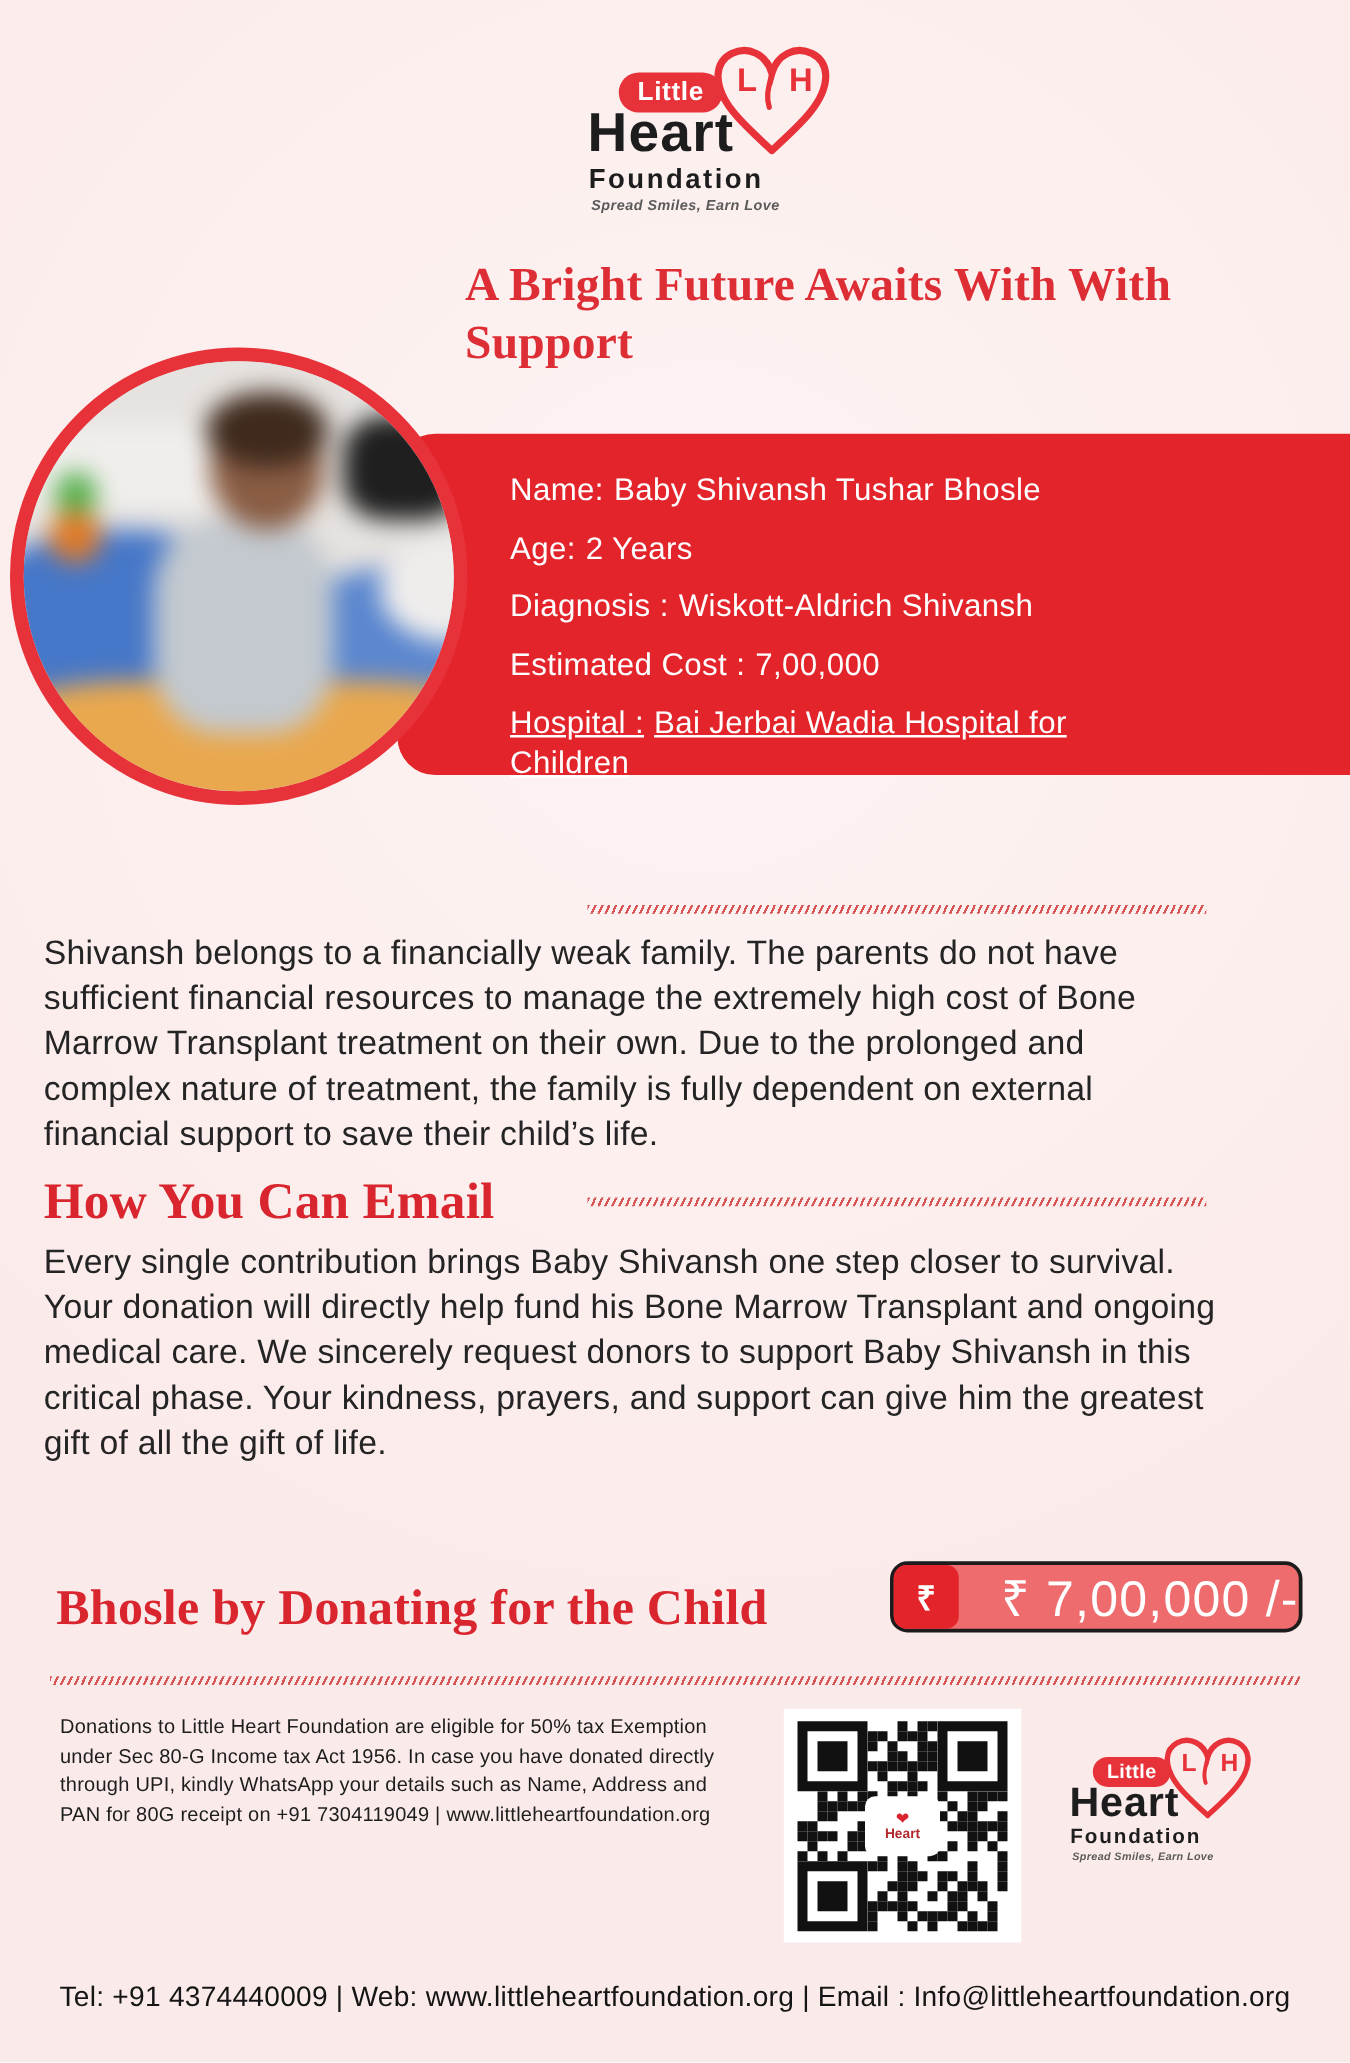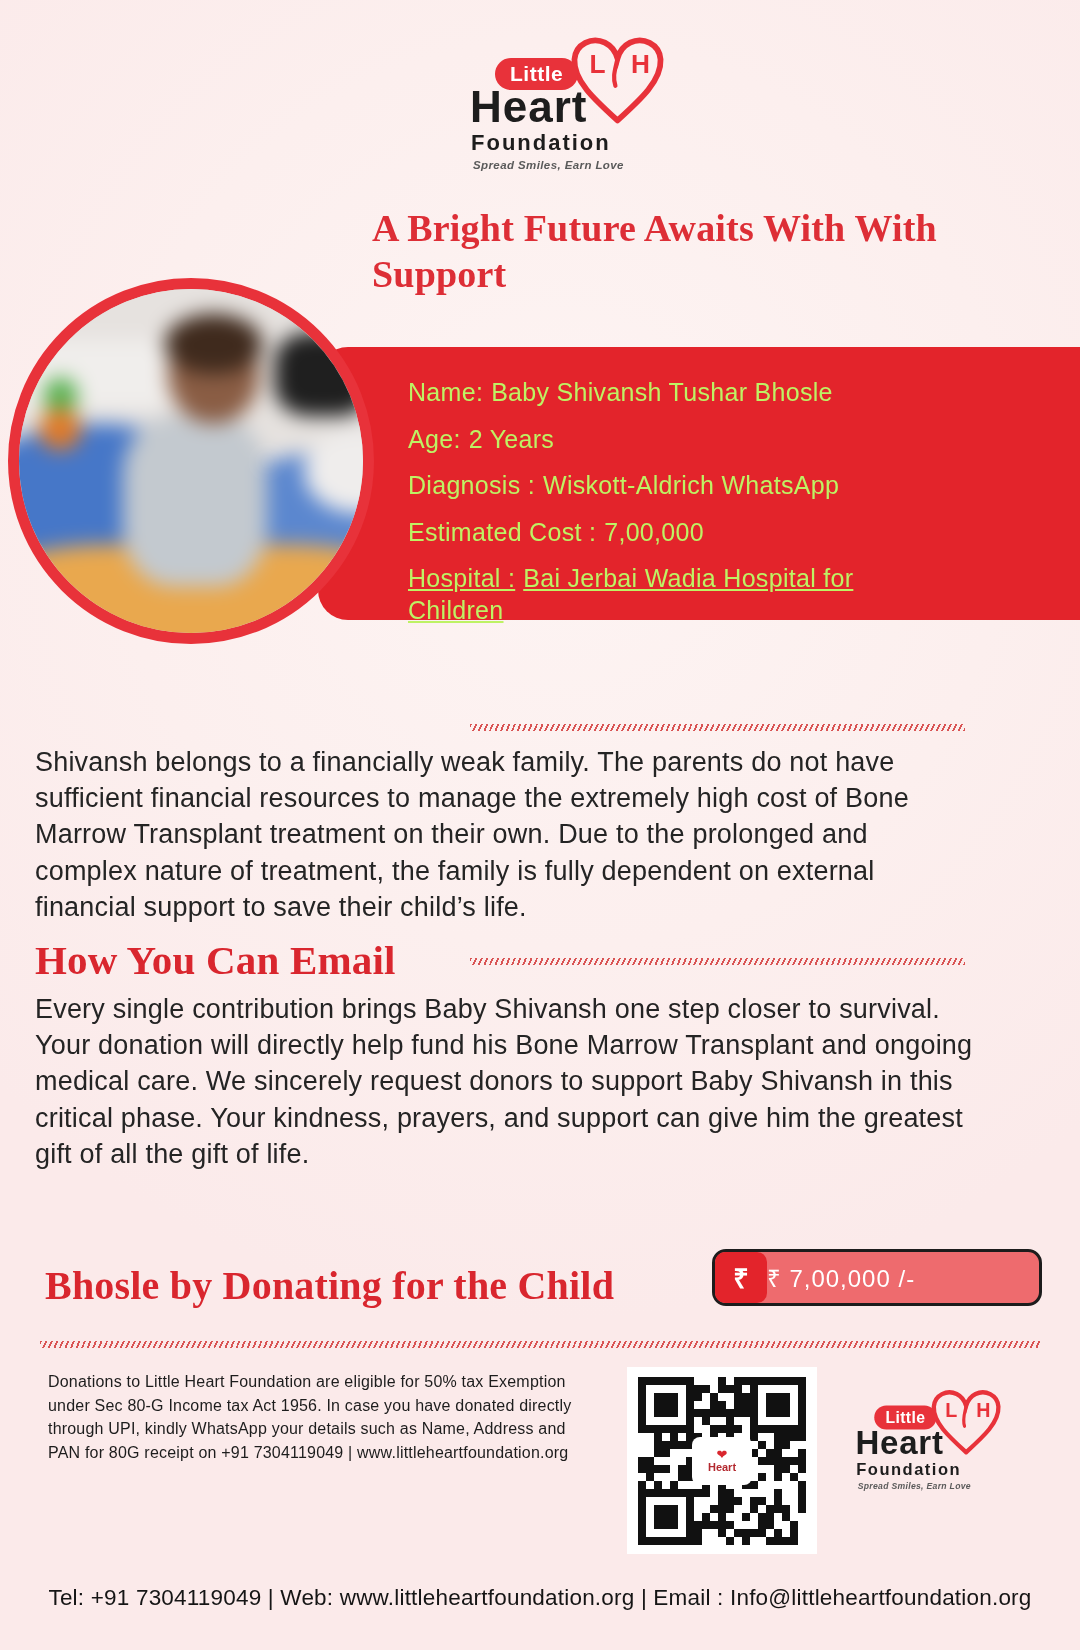--- a/index.html
+++ b/index.html
@@ -48,21 +48,21 @@
   .pb-head{left:44%;top:14%;width:24%;height:26%;background:#8a5d44;}
   .pb-hair{left:43%;top:11%;width:26%;height:16%;background:#3f2a1d;}
   .pb-black{left:72%;top:16%;width:26%;height:22%;background:#1f1f1f;border-radius:35%;}
   .pb-toy1{left:11%;top:28%;width:9%;height:10%;background:#56b04e;}
   .pb-toy2{left:10%;top:36%;width:11%;height:11%;background:#e07a28;}
   .pb-pillow{left:80%;top:42%;width:30%;height:22%;background:#efedec;}
   
   .patient-card{
     position:absolute;left:318px;top:347px;width:762px;height:273px;
     background:#e3242b;border-radius:30px 0 0 30px;z-index:2;
-    box-sizing:border-box;padding:30px 28px 0 90px;color:#bef264;
+    box-sizing:border-box;padding:30px 28px 0 90px;color:#ffffff;
   }
   .crow{font-size:25px;line-height:1.26;margin-bottom:15px;letter-spacing:.3px;}
   .crow .lbl{margin-right:8px;}
   .crow-hospital{width:520px;text-decoration:underline;}
   
   .sec-heading{
     position:absolute;font-family:"Liberation Serif",serif;font-weight:bold;
     color:#d9262e;font-size:41px;letter-spacing:.2px;
   }
   .dotline{
@@ -78,21 +78,21 @@
     position:absolute;left:712px;top:1249px;width:330px;height:57px;
     background:#ee6b6e;border:3px solid #1c1c1c;border-radius:14px;box-sizing:border-box;
     display:flex;align-items:center;z-index:2;
   }
   .amount-badge .rs-square{
     width:52px;height:100%;background:#e3242b;border-radius:10px;
     display:flex;align-items:center;justify-content:center;
     color:#fff;font-size:27px;font-weight:bold;
   }
   .amount-badge .amount-text{
-    flex:1;text-align:left;color:#fff;font-size:24px;letter-spacing:1px;
+    flex:1;text-align:right;color:#fff;font-size:40px;letter-spacing:1px;
   }
   
   .tax-note{
     position:absolute;left:48px;top:1370px;width:545px;
     color:#1d1d1d;font-size:16px;line-height:1.47;letter-spacing:.2px;
   }
   .qr-box{
     position:absolute;left:627px;top:1367px;width:190px;height:187px;background:#fff;
     display:flex;align-items:center;justify-content:center;
   }
@@ -151,21 +151,21 @@
   </div>
 
   <div class="patient-card">
     <div class="crow">
       <span class="lbl">Name:</span><span>Baby Shivansh Tushar Bhosle</span>
     </div>
     <div class="crow">
       <span class="lbl">Age:</span><span>2 Years</span>
     </div>
     <div class="crow">
-      <span class="lbl">Diagnosis :</span><span>Wiskott-Aldrich WhatsApp</span>
+      <span class="lbl">Diagnosis :</span><span>Wiskott-Aldrich Shivansh</span>
     </div>
     <div class="crow">
       <span class="lbl">Estimated Cost :</span><span>7,00,000</span>
     </div>
     <div class="crow crow-hospital">
       <span class="lbl">Hospital :</span><span>Bai Jerbai Wadia Hospital for Children</span>
     </div>
   </div>
 
   <div class="dotline" style="left:470px;top:724px;width:495px;"></div>
@@ -644,15 +644,15 @@
       <path d="M50 29 C48 39 45 46 48 55" fill="none" stroke="#e8323a" stroke-width="4" stroke-linecap="round"></path>
       <text x="31" y="43" text-anchor="middle" font-size="25" font-weight="bold" fill="#e8323a">L</text>
       <text x="72" y="43" text-anchor="middle" font-size="25" font-weight="bold" fill="#e8323a">H</text>
     </svg>
     <span class="pill">Little</span>
     <div class="heart-word">Heart</div>
     <div class="foundation-word">Foundation</div>
     <div class="tagline">Spread Smiles, Earn Love</div>
   </div>
 
-  <div class="footer-line">Tel: +91 7304119049 | Web: www.littleheartfoundation.org | Email : Info@littleheartfoundation.org</div>
+  <div class="footer-line">Tel: +91 4374440009 | Web: www.littleheartfoundation.org | Email : Info@littleheartfoundation.org</div>
 
 </div>
 
 </body></html>

